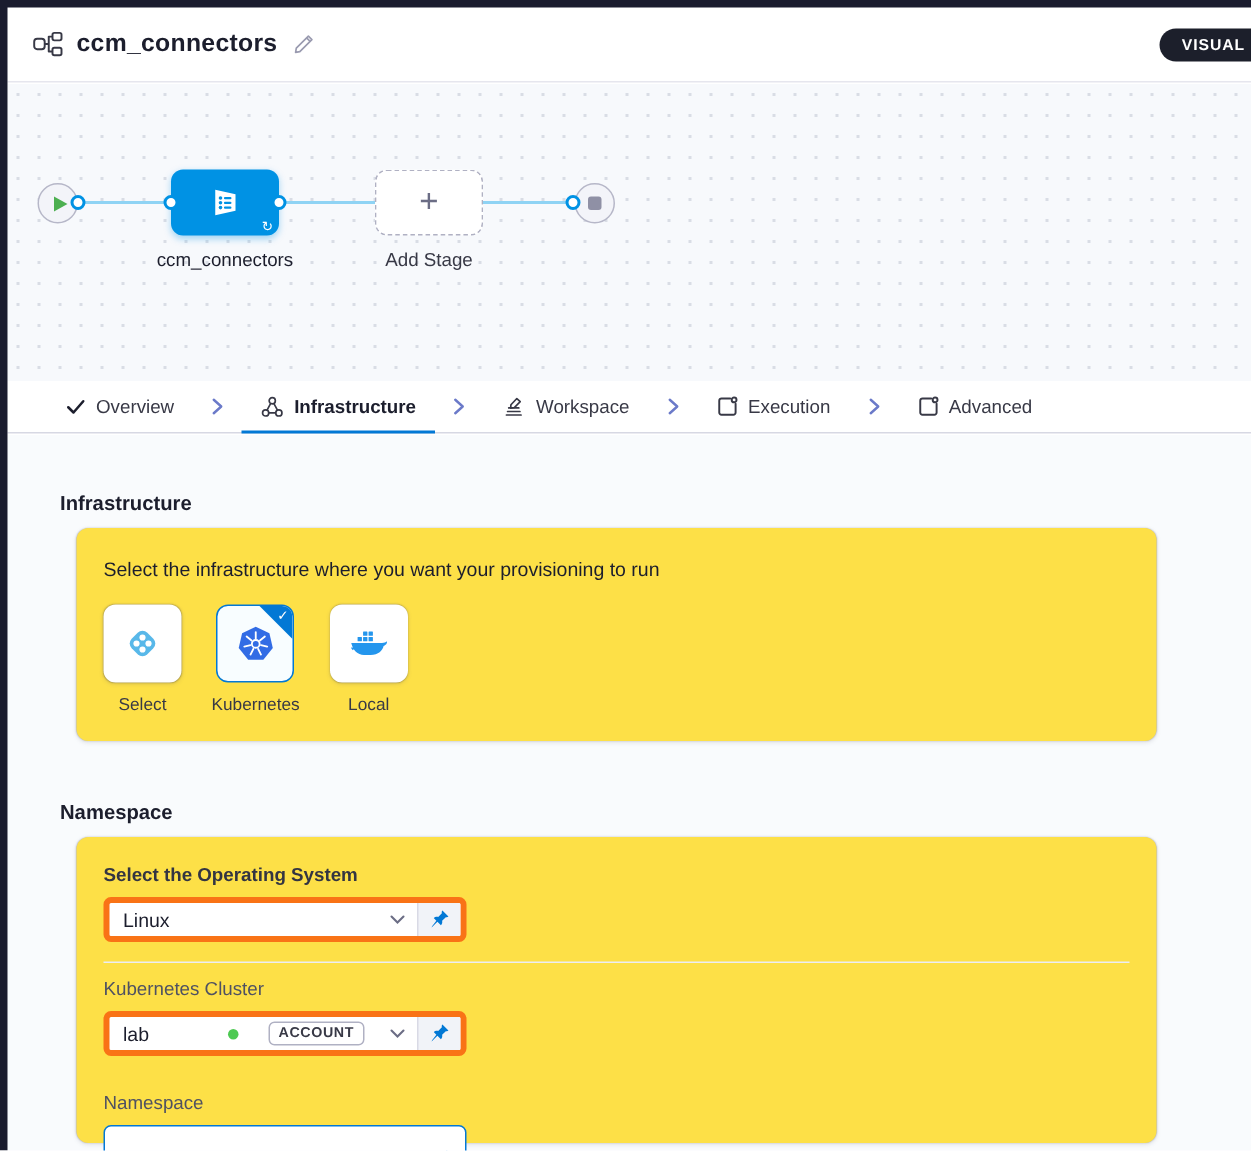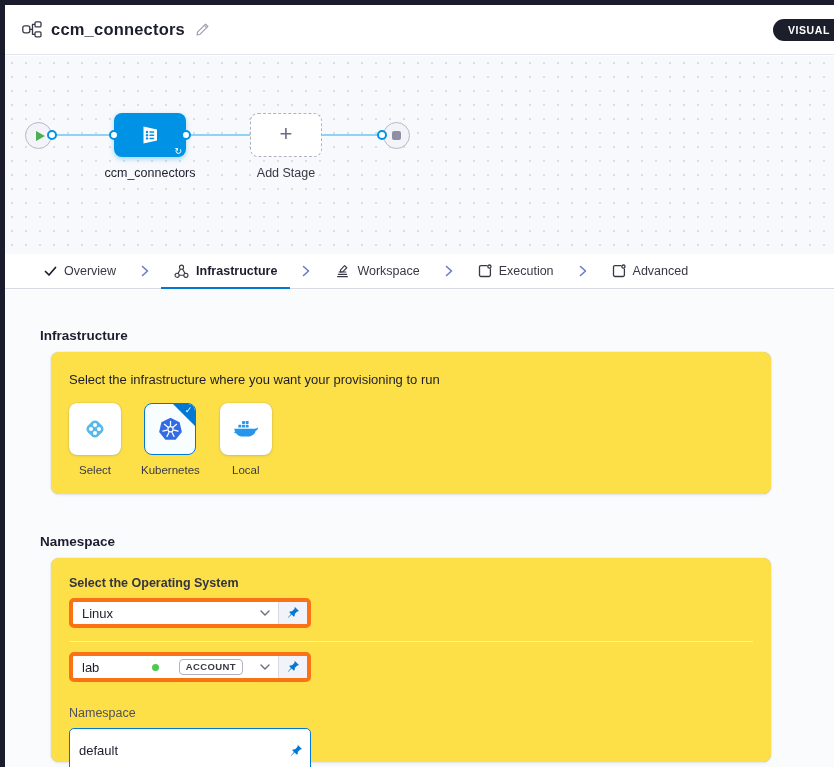--- a/index.html
+++ b/index.html
@@ -311,20 +311,21 @@
       </span>
       <span class="pin-cell">
         <svg width="14" height="14" viewBox="0 0 16 16">
             <path d="M10.2 1.2 L14.8 5.8 C14.3 6.3 13.5 6.4 12.8 6.2 L10.0 9.0 C10.3 10.2 10.0 11.5 9.1 12.4 L6.4 9.7 L2.6 13.5 L1.9 14.1 L2.5 12.9 L5.6 9.0 L3.6 6.9 C4.5 6.0 5.8 5.7 7.0 6.0 L9.8 3.2 C9.6 2.5 9.7 1.7 10.2 1.2 Z" fill="#0278d5"></path>
           </svg>
       </span>
     </div>
 
     <hr class="hr">
 
+    <p class="field-label">Kubernetes Cluster</p>
     <div class="control">
       <span class="val">
         <span>lab</span>
         <span class="right-group">
           <span class="green-dot"></span>
           <span class="scope-badge">ACCOUNT</span>
         </span>
       </span>
       <span class="chev">
         <svg width="10" height="6" viewBox="0 0 10 6">

